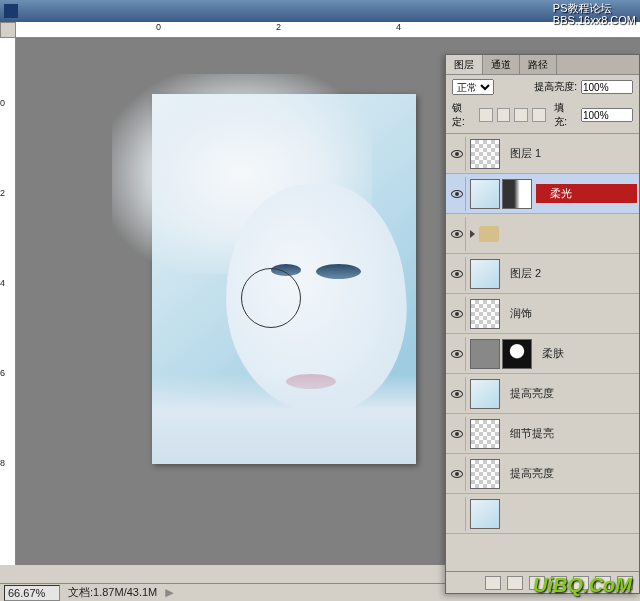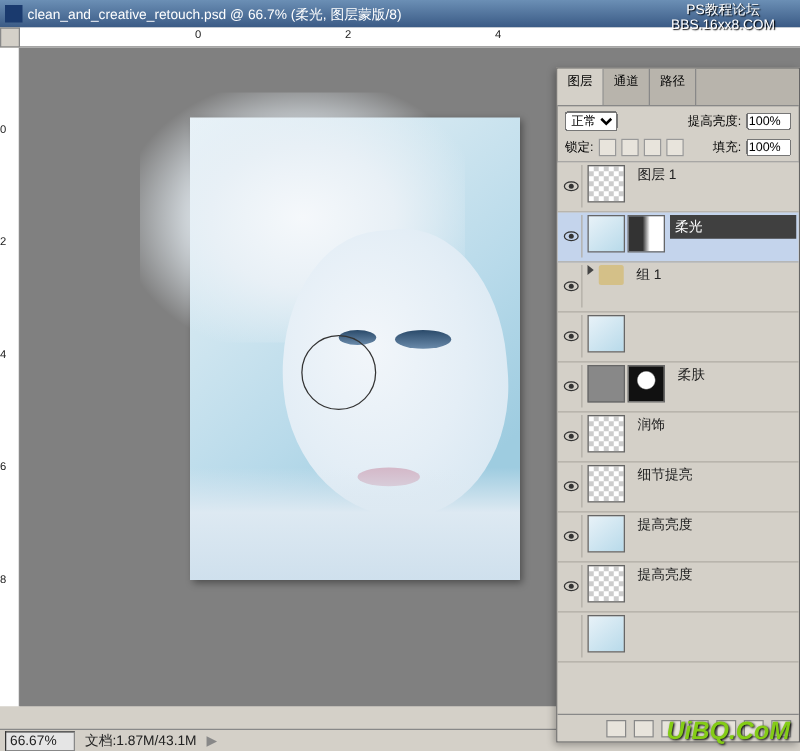--- a/index.html
+++ b/index.html
@@ -21,67 +21,60 @@
 .eye{position:absolute;width:45px;height:15px;background:linear-gradient(180deg,#2a4a6a 0%,#4a6a8a 50%,#6a8aaa 100%);border-radius:50%;top:170px}
 .eye1{right:55px}
 .eye2{right:115px;width:30px;height:12px}
 .lips{position:absolute;width:50px;height:15px;background:#d4b8c8;border-radius:50%;right:80px;top:280px}
 .brush{position:absolute;top:230px;left:225px;width:60px;height:60px;border:1px solid #333;border-radius:50%;z-index:5}
 .statusbar{height:18px;background:#d4d0c8;border-top:1px solid #888;display:flex;align-items:center;padding:0 4px;font-size:10px;color:#222}
 .statusbar .sep{margin:0 8px;color:#888}
 .zoom-box{width:56px;background:#e5e5e5;border:1px inset #888;padding:1px 3px}
 .doc-info{margin-left:8px}
 .panel{position:absolute;right:0;top:54px;width:195px;height:540px;background:#d4d0c8;border:1px solid #666;box-shadow:-2px 2px 6px rgba(0,0,0,.3);z-index:10;display:flex;flex-direction:column}
-.panel-tabs{height:30px;display:flex;background:#b8b4ac;border-bottom:1px solid #888}
+.panel-tabs{height:20px;display:flex;background:#b8b4ac;border-bottom:1px solid #888}
 .panel-tabs .tab{padding:3px 8px;font-size:10px;background:#d4d0c8;border-right:1px solid #888;cursor:pointer}
 .panel-tabs .tab.inactive{background:#b8b4ac}
 .panel-opts{padding:4px 6px;display:flex;flex-wrap:wrap;gap:4px;align-items:center;font-size:10px;border-bottom:1px solid #999}
 .panel-opts select{font-size:10px;height:16px}
 .panel-opts .lbl{font-size:10px}
-.panel-opts input{width:36px;font-size:10px;height:14px}
+.panel-opts input{width:52px;font-size:10px;height:14px}
 .lock-row{display:flex;align-items:center;gap:4px;width:100%;margin-top:2px}
 .lock-row .lk{width:14px;height:14px;border:1px solid #999;background:#e8e4dc}
 .layers{flex:1;overflow-y:auto;background:#d4d0c8}
-.layer{display:flex;align-items:flex-start;min-height:40px;border-bottom:1px solid #b0aca4;padding:2px}
-.layer.sel .name{background:#404040;color:#fff;padding:2px 4px}
+.layer{display:flex;align-items:center;min-height:40px;border-bottom:1px solid #b0aca4;padding:2px}
+.layer.sel .name{background:#b91c1c;color:#fff;padding:2px 14px}
 .layer.sel{background:#c4d4ec}
 .vis{width:18px;height:34px;display:flex;align-items:center;justify-content:center;border-right:1px solid #b0aca4}
 .eye-ico{width:12px;height:8px;border:1px solid #333;border-radius:50%;position:relative}
 .eye-ico:after{content:"";position:absolute;width:4px;height:4px;background:#333;border-radius:50%;top:1px;left:3px}
 .thumbs{display:flex;gap:2px;padding:0 4px}
 .thumb{width:30px;height:30px;border:1px solid #666;background:#fff}
 .thumb.img{background:linear-gradient(140deg,#e8f2f8,#b8daea)}
 .thumb.mask{background:#fff}
 .thumb.mask-dark{background:linear-gradient(90deg,#333 40%,#fff 60%)}
 .thumb.curve{background:#fff;position:relative}
 .thumb.curve:after{content:"";position:absolute;width:24px;height:24px;border:1px solid #333;border-radius:0;top:2px;left:2px;background:linear-gradient(45deg,transparent 48%,#333 48%,#333 52%,transparent 52%)}
 .thumb.trans{background:repeating-conic-gradient(#ccc 0 25%,#fff 0 50%) 0 0/8px 8px}
 .thumb.gray{background:#888}
 .thumb.portrait{background:radial-gradient(circle at 50% 40%,#fff 30%,#111 35%)}
 .name{flex:1;padding-left:6px;font-size:11px;color:#222}
 .panel-bottom{height:22px;background:#d4d0c8;border-top:1px solid #888;display:flex;justify-content:flex-end;align-items:center;gap:6px;padding:0 6px}
 .panel-bottom .btn{width:16px;height:14px;border:1px solid #888;background:#e8e4dc}
-.watermark-tr{position:absolute;top:2px;right:20px;color:#fff;font-size:11px;text-shadow:1px 1px 1px #000;z-index:20;text-align:center;line-height:12px}
+.watermark-tr{position:absolute;top:2px;right:4px;color:#fff;font-size:11px;text-shadow:1px 1px 1px #000;z-index:20;text-align:left;line-height:12px}
 .watermark-br{position:absolute;bottom:4px;right:8px;color:#84cc16;font-size:20px;font-weight:bold;font-style:italic;z-index:20;text-shadow:1px 1px 2px #000}
 .group-arrow{width:0;height:0;border-top:4px solid transparent;border-bottom:4px solid transparent;border-left:5px solid #444;margin:0 4px}
 .folder{width:20px;height:16px;background:#d4c088;border-radius:2px;margin-right:4px}
 </style>
 </head>
 <body>
 
 <div class="window">
   <div class="titlebar">
     <span class="icon"></span>
-    <span class="title">
-      <span>clean_and_creative_retouch.psd</span>
-      <span> @ </span>
-      <span>66.7%</span>
-      <span> </span>
-      <span>(柔光, 图层蒙版/8)</span>
-    </span>
   </div>
 
   <div class="main">
     <div class="ruler-corner"></div>
     <div class="ruler-h">
       <span class="tick" style="left:140px">0</span>
       <span class="tick" style="left:260px">2</span>
       <span class="tick" style="left:380px">4</span>
     </div>
     <div class="ruler-v">
@@ -153,66 +146,66 @@
           <div class="thumb mask-dark"></div>
         </div>
         <div class="name">柔光</div>
       </div>
       <div class="layer">
         <div class="vis">
           <div class="eye-ico"></div>
         </div>
         <div class="group-arrow"></div>
         <div class="folder"></div>
-        <div class="name">组 1</div>
-      </div>
-      <div class="layer">
-        <div class="vis">
-          <div class="eye-ico"></div>
-        </div>
-        <div class="thumbs">
-          <div class="thumb img"></div>
-        </div>
+      </div>
+      <div class="layer">
+        <div class="vis">
+          <div class="eye-ico"></div>
+        </div>
+        <div class="thumbs">
+          <div class="thumb img"></div>
+        </div>
+        <div class="name">图层 2</div>
+      </div>
+      <div class="layer">
+        <div class="vis">
+          <div class="eye-ico"></div>
+        </div>
+        <div class="thumbs">
+          <div class="thumb trans"></div>
+        </div>
+        <div class="name">润饰</div>
       </div>
       <div class="layer">
         <div class="vis">
           <div class="eye-ico"></div>
         </div>
         <div class="thumbs">
           <div class="thumb gray"></div>
           <div class="thumb portrait"></div>
         </div>
         <div class="name">柔肤</div>
       </div>
       <div class="layer">
         <div class="vis">
           <div class="eye-ico"></div>
         </div>
         <div class="thumbs">
-          <div class="thumb trans"></div>
-        </div>
-        <div class="name">润饰</div>
+          <div class="thumb img"></div>
+        </div>
+        <div class="name">提高亮度</div>
       </div>
       <div class="layer">
         <div class="vis">
           <div class="eye-ico"></div>
         </div>
         <div class="thumbs">
           <div class="thumb trans"></div>
         </div>
         <div class="name">细节提亮</div>
-      </div>
-      <div class="layer">
-        <div class="vis">
-          <div class="eye-ico"></div>
-        </div>
-        <div class="thumbs">
-          <div class="thumb img"></div>
-        </div>
-        <div class="name">提高亮度</div>
       </div>
       <div class="layer">
         <div class="vis">
           <div class="eye-ico"></div>
         </div>
         <div class="thumbs">
           <div class="thumb trans"></div>
         </div>
         <div class="name">提高亮度</div>
       </div>

